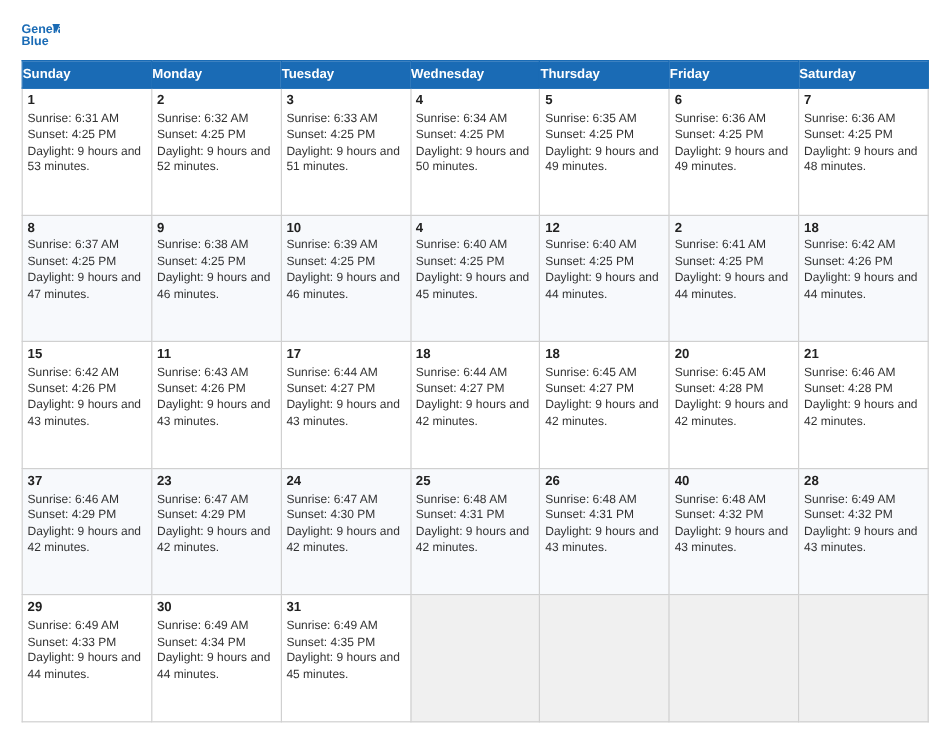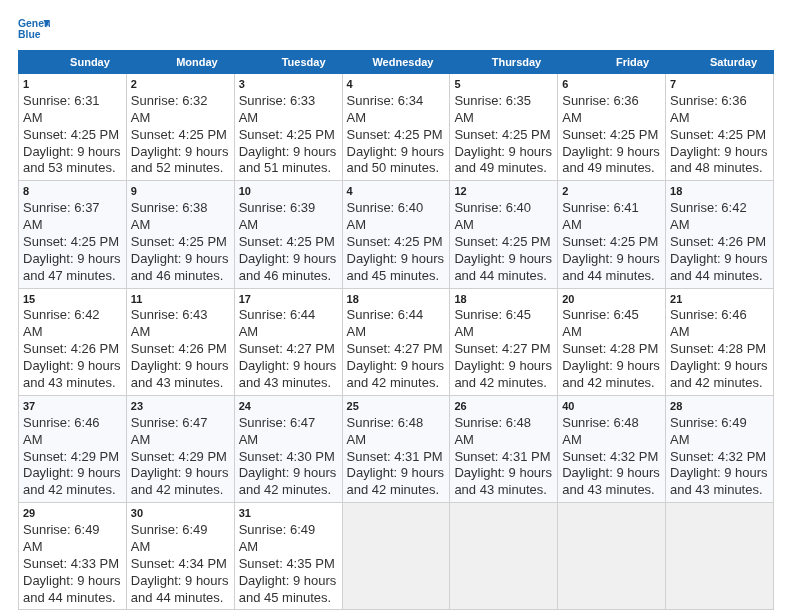--- a/index.html
+++ b/index.html
@@ -49,22 +49,22 @@
       flex: 1;
       border-collapse: collapse;
       width: 100%;
       font-size: 10px;
     }
     .calendar th {
       background: #1a6bb5;
       color: #fff;
       font-size: 11px;
       font-weight: bold;
-      padding: 5px 16px;
-      text-align: right;
+      padding: 5px 0;
+      text-align: left;
       border: 1px solid #1a6bb5;
     }
     .calendar td {
       vertical-align: top;
       padding: 3px 4px;
       border: 1px solid #d0d0d0;
       width: calc(100% / 7);
       color: #222;
       line-height: 1.35;
       background: #fff;
@@ -78,21 +78,21 @@
     .calendar tr:nth-child(odd) td:not(.empty) {
       background: #fff;
     }
     .day-number {
       font-size: 11px;
       font-weight: bold;
       display: block;
       margin-bottom: 1px;
     }
     .day-info {
-      font-size: 13px;
+      font-size: 10px;
       color: #333;
       line-height: 1.3;
     }
   </style>
 </head>
 <body>
 
 <div class="page">
   <div class="header">
     <div class="logo">

